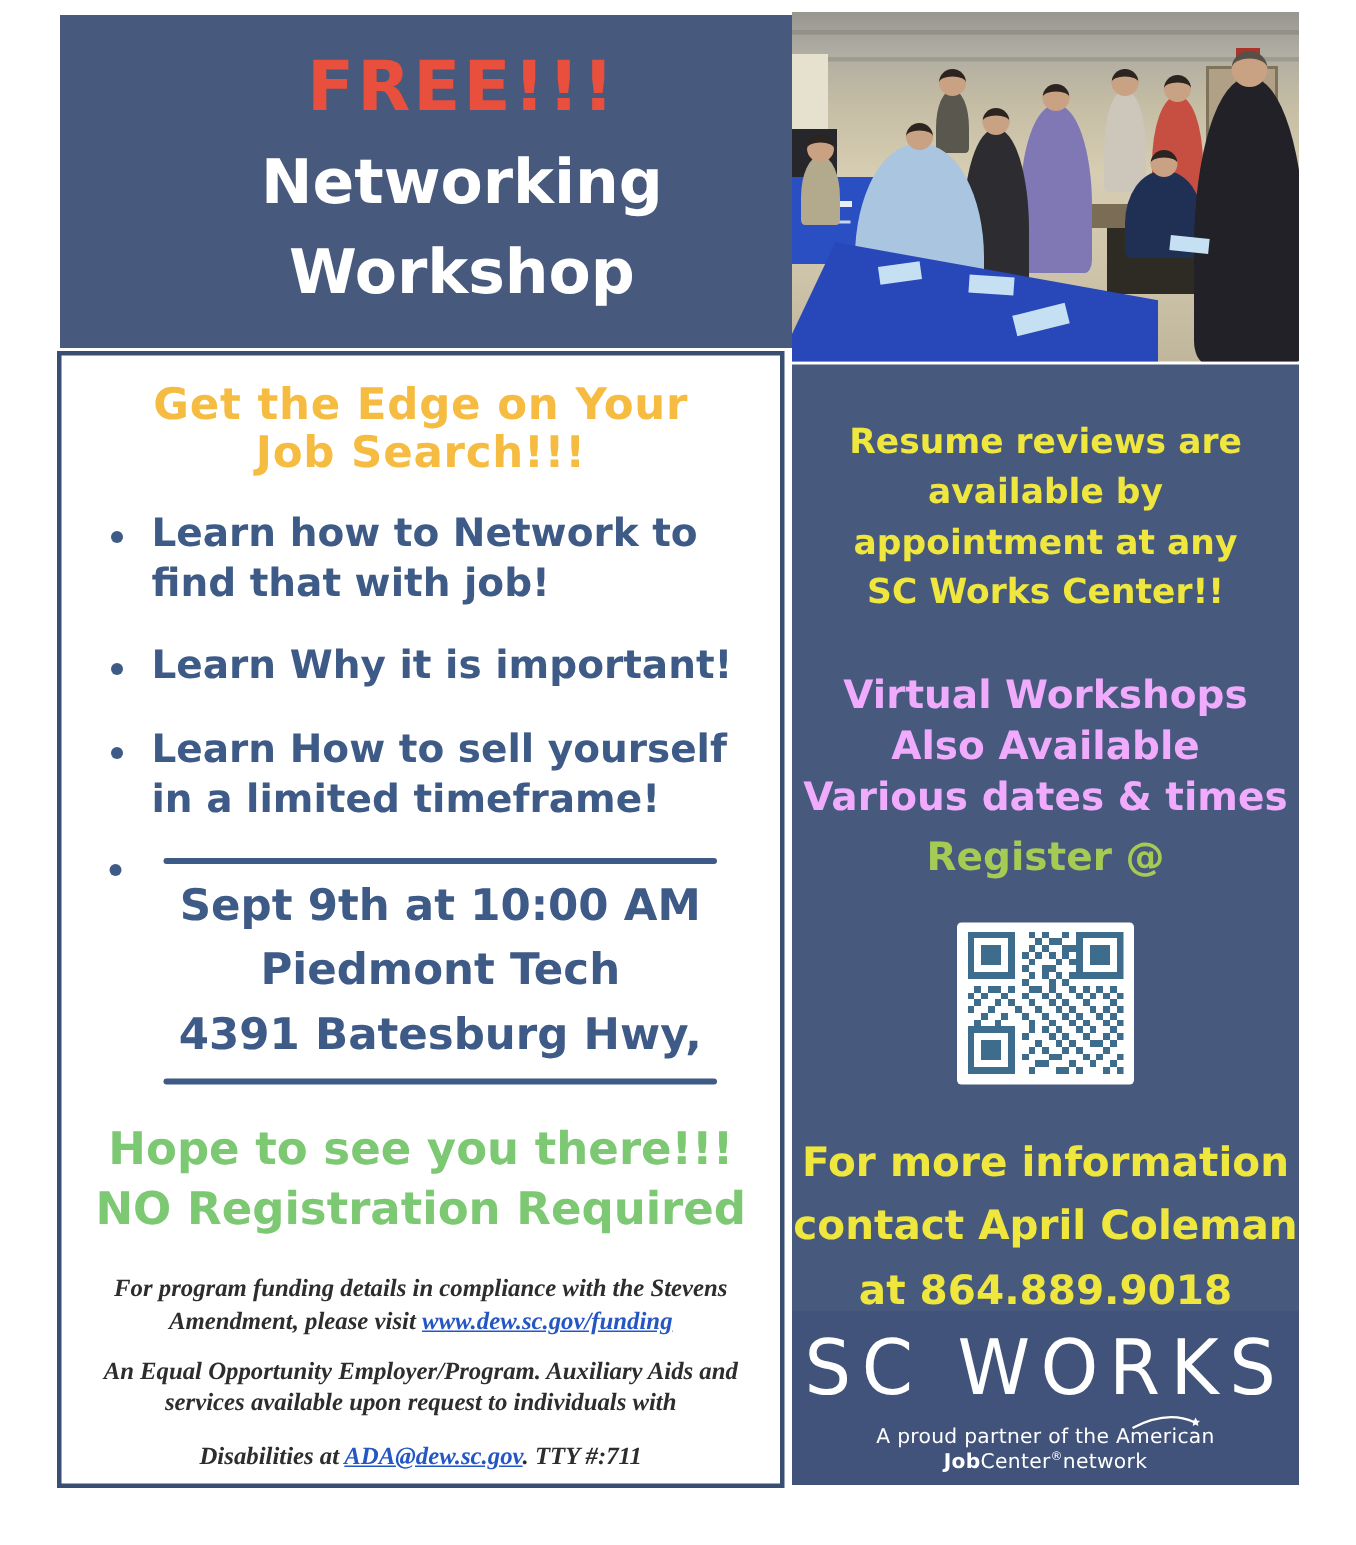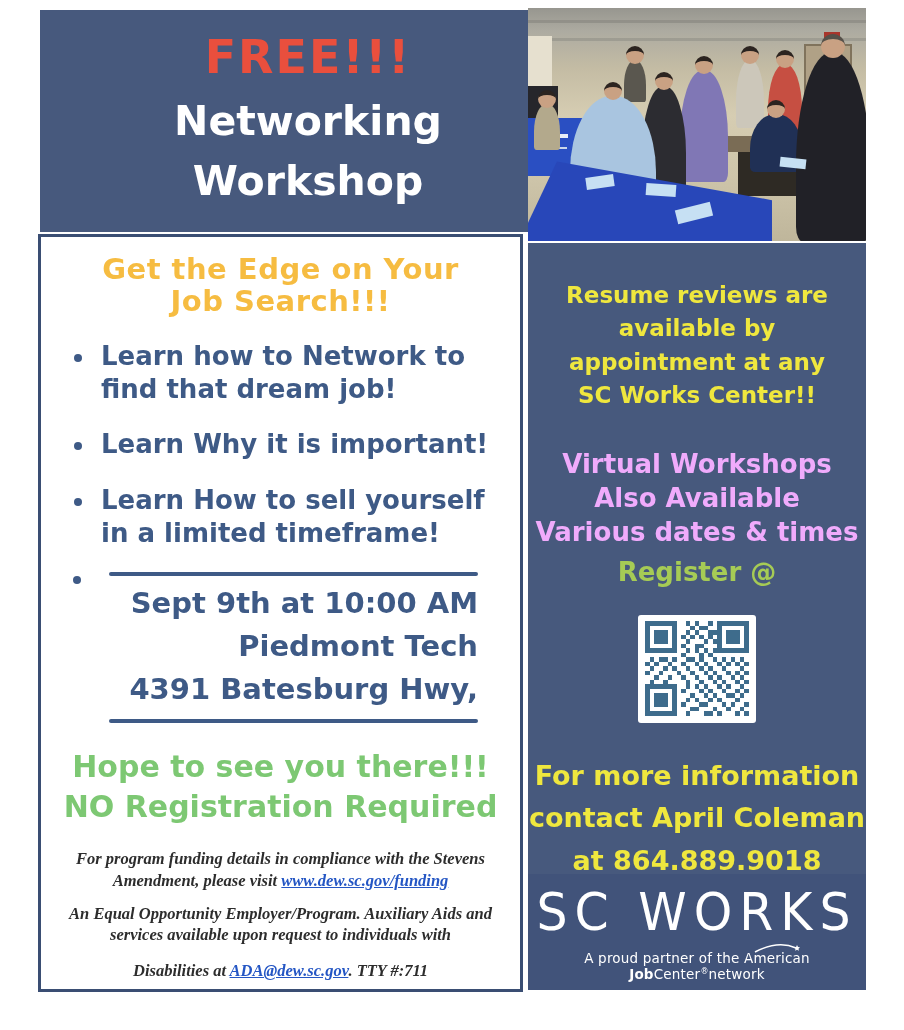--- a/index.html
+++ b/index.html
@@ -16,21 +16,21 @@
   
   .left-panel{position:absolute;left:38px;top:234px;width:485px;height:758px;
               background:#fff;border:3px solid #3a4e73;box-sizing:border-box;text-align:center;}
   .headline{margin-top:16px;font-size:29px;font-weight:800;line-height:1.12;
             color:var(--gold,#f6bc41);letter-spacing:.5px;}
   .bullets{list-style:none;text-align:left;margin:22px 8px 0 24px;padding:0;}
   .bullets li{position:relative;padding-left:36px;font-size:26px;font-weight:bold;
               color:var(--navy,#3e5a86);line-height:1.28;margin-bottom:22px;}
   .bullets li::before{content:"";position:absolute;left:9px;top:14px;width:8px;height:8px;
                       border-radius:50%;background:var(--navy,#3e5a86);}
-  .event-block{position:relative;margin:2px 42px 0 68px;text-align:right;}
+  .event-block{position:relative;margin:2px 42px 0 68px;}
   .event-block::before{content:"";position:absolute;left:-36px;top:4px;width:8px;height:8px;
                        border-radius:50%;background:var(--navy,#3e5a86);}
   .rule{height:4px;background:var(--navy,#3e5a86);border-radius:2px;}
   .event-lines{font-size:29px;font-weight:800;color:var(--navy,#3e5a86);
                line-height:1.48;padding:6px 0 8px;}
   .closing{margin-top:24px;font-size:30px;font-weight:800;color:var(--green,#7dc873);line-height:1.35;}
   .fine-print{margin:20px 12px 0;font-family:"Liberation Serif",serif;font-style:italic;
               font-weight:bold;font-size:16.5px;color:#2d2d2d;line-height:1.32;}
   .fine-print p{margin:0 0 11px;}
   .fine-print .tty{margin-top:14px;}
@@ -100,21 +100,21 @@
     <div class="title-line">Networking</div>
     <div class="title-line">Workshop</div>
   </div>
 
   <div class="left-panel">
     <div class="headline">
       <div>Get the Edge on Your</div>
       <div>Job Search!!!</div>
     </div>
     <ul class="bullets">
-      <li>Learn how to Network to find that dream job!</li>
+      <li>Learn how to Network to find that with job!</li>
       <li>Learn Why it is important!</li>
       <li>Learn How to sell yourself in a limited timeframe!</li>
     </ul>
     <div class="event-block">
       <div class="rule"></div>
       <div class="event-lines">
         <div>Sept 9th at 10:00 AM</div>
         <div>Piedmont Tech</div>
         <div>4391 Batesburg Hwy,</div>
       </div>

